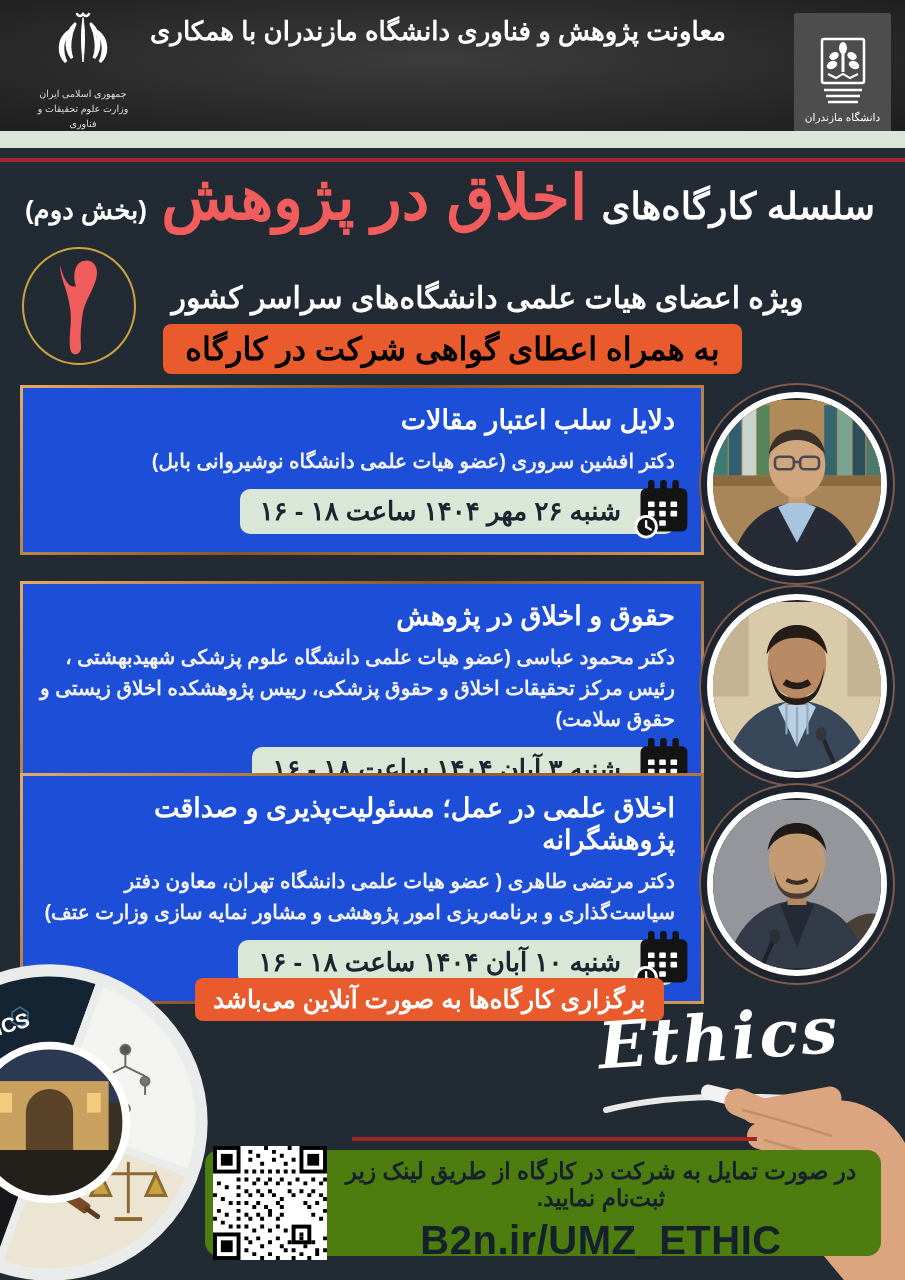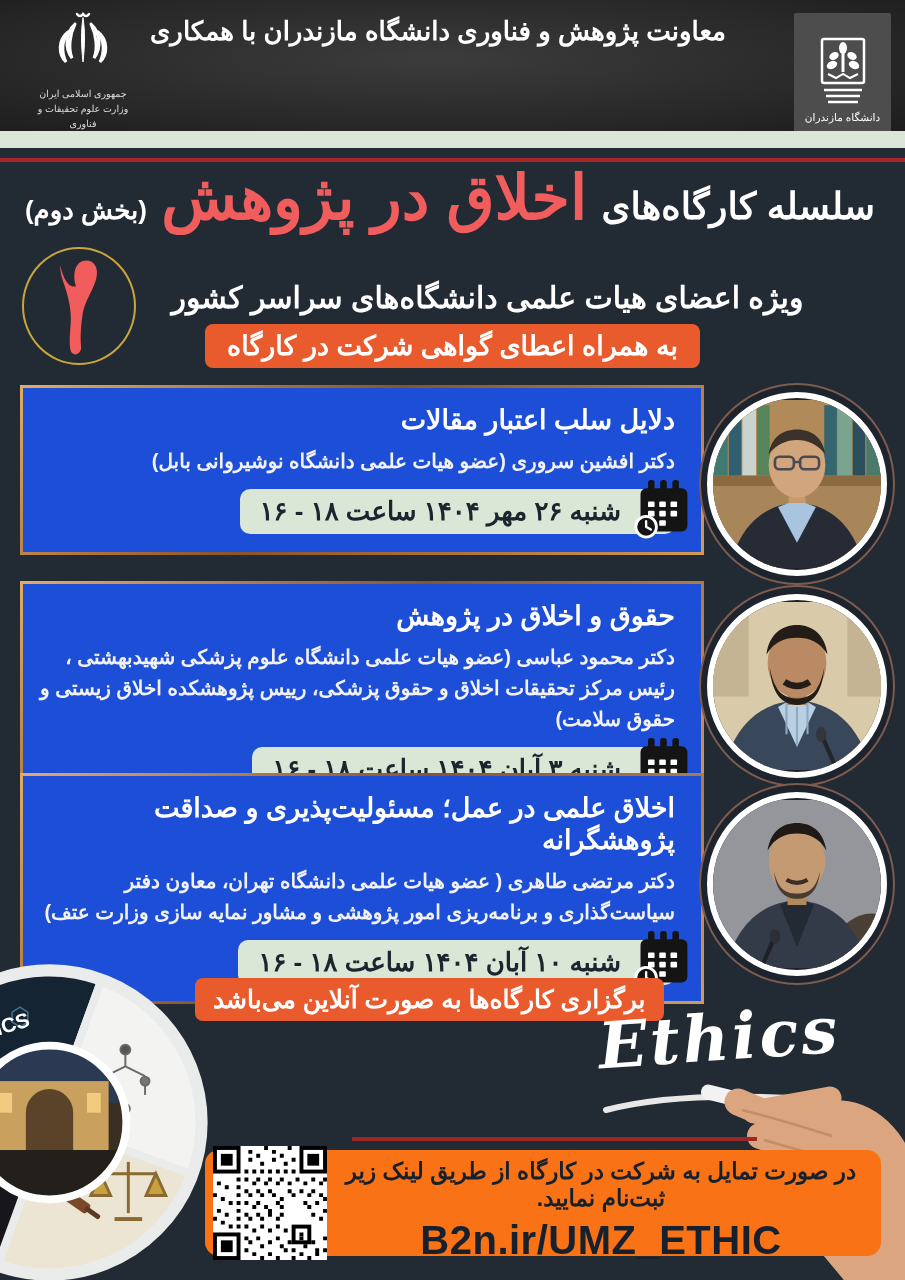--- a/index.html
+++ b/index.html
@@ -25,22 +25,22 @@
   
   .main-title{top:161px;left:30px;right:30px;text-align:center;direction:rtl;color:#fff;white-space:nowrap;}
   .t-series{font-size:37px;font-weight:700;}
   .t-highlight{font-size:62px;font-weight:700;color:#f15c5c;padding:0 10px;}
   .t-part{font-size:26px;font-weight:700;}
   .num-badge{top:247px;left:22px;width:110px;height:114px;border:2.5px solid #caa43f;
     border-radius:50%;display:flex;align-items:center;justify-content:center;}
   .audience{top:280px;left:140px;right:70px;text-align:center;direction:rtl;
     color:#fff;font-size:30px;font-weight:700;}
   .cert-wrap{top:324px;left:0;right:0;text-align:center;}
-  .badge-orange{display:inline-block;background:#e95b2d;color:#ffffff;font-weight:700;
-    font-size:27px;padding:6px 22px;border-radius:8px;direction:rtl;}
+  .badge-orange{display:inline-block;background:#e95b2d;color:#000000;font-weight:700;
+    font-size:32px;padding:6px 22px;border-radius:8px;direction:rtl;}
 
   
   .card{left:20px;width:684px;border:3px solid #b5763a;
     border-image:linear-gradient(135deg,#e3ab66,#8a5426 45%,#d19a55) 1;
     background:#1d4ed8;box-sizing:border-box;padding:14px 26px 16px 16px;
     text-align:right;direction:rtl;}
   .card-title{color:#fff;font-size:27px;font-weight:700;margin:2px 0 10px 0;}
   .card-speaker{color:#f2f2f2;font-size:20px;font-weight:700;line-height:1.55;}
   .date-row{margin-top:12px;display:flex;justify-content:flex-start;}
   .date-pill{position:relative;background:#dae7d6;color:#1b2530;font-size:26px;font-weight:700;
@@ -58,21 +58,21 @@
     font-size:25px;padding:7px 18px;border-radius:8px;direction:rtl;}
   .wheel{top:955px;left:-118px;width:335px;height:335px;}
   .chalk-word{top:998px;left:598px;width:300px;color:#fff;
     font-family:"DejaVu Serif",serif;font-style:italic;font-weight:700;font-size:64px;
     letter-spacing:3px;transform:rotate(-4deg);}
   .chalk-underline{top:1088px;left:600px;width:230px;height:30px;}
   .hand{top:1040px;left:698px;width:207px;height:240px;}
   .red-divider{top:1137px;left:352px;width:405px;height:4px;background:#9e2626;}
 
   
-  .reg-box{top:1150px;left:205px;width:676px;height:106px;background:#f97316;border-radius:14px;}
+  .reg-box{top:1150px;left:205px;width:676px;height:106px;background:#4d7c0f;border-radius:14px;}
   .qr{position:absolute;left:8px;top:-4px;width:114px;height:114px;}
   .reg-texts{position:absolute;left:130px;right:14px;top:8px;text-align:center;}
   .reg-instruction{direction:rtl;color:#16212d;font-size:23px;font-weight:700;}
   .reg-link{color:#16212d;font-size:40px;font-weight:700;margin-top:6px;letter-spacing:.5px;}
 </style>
 </head>
 <body>
 
 <div class="poster">
 

